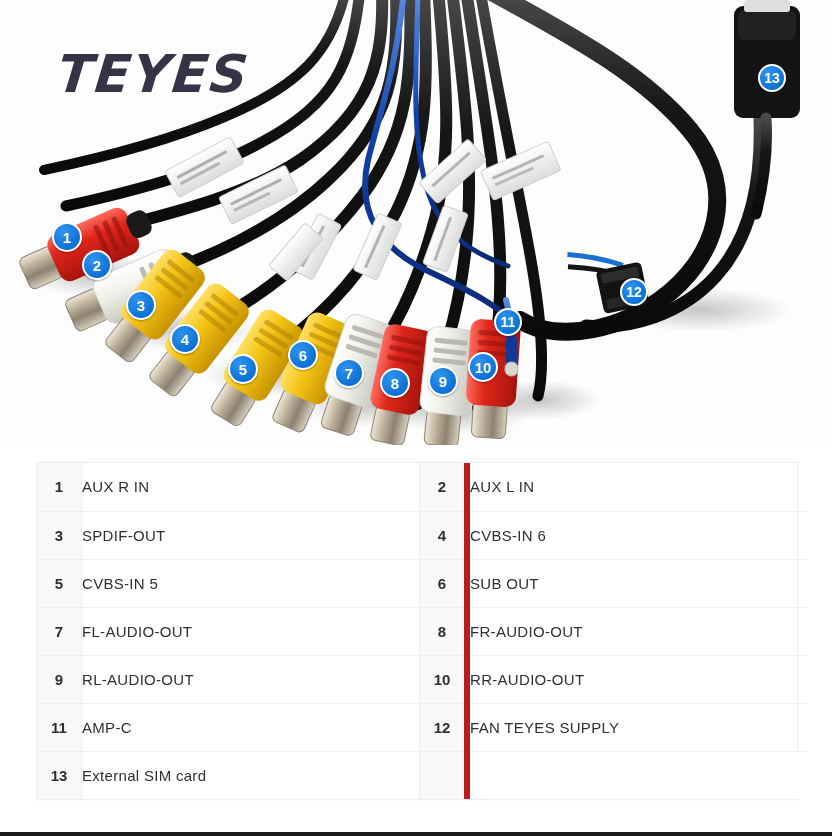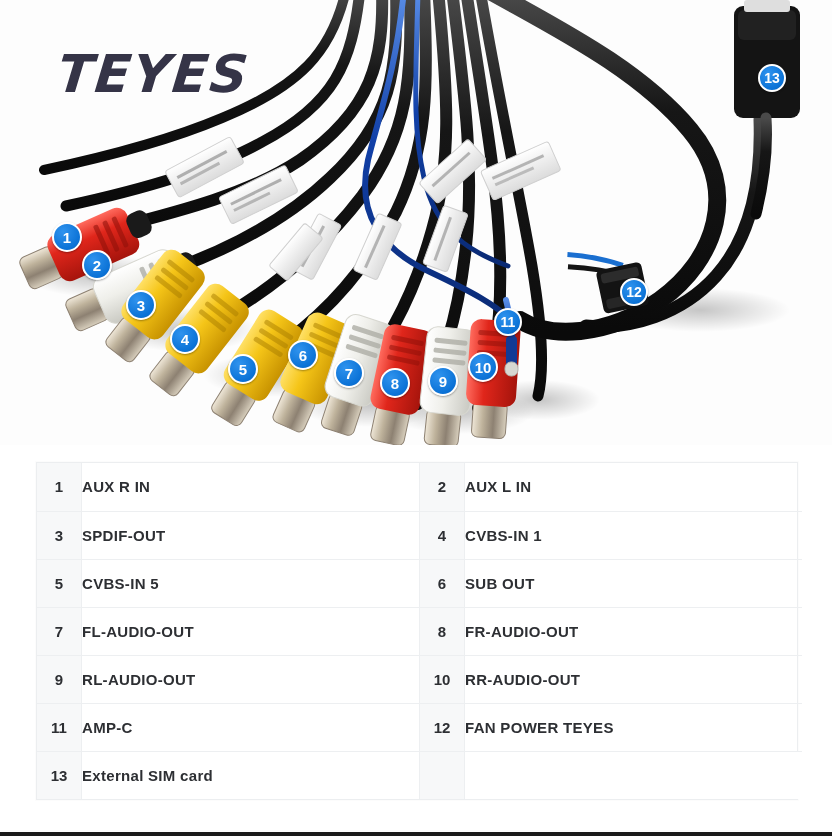--- a/index.html
+++ b/index.html
@@ -91,23 +91,23 @@
     color: #2f8fdd;
     font-weight: bold;
     font-size: 14px;
     text-align: center;
     border-right: 1px solid #edeff1;
   }
   td.lbl {
     width: 337px;
     padding-left: 22px;
     letter-spacing: .3px;
-    font-weight: 700;
-  }
-  td.lbl.right-col { border-left: 1px solid #b91c1c; }
+    font-weight: 400;
+  }
+  td.lbl.right-col { border-left: 6px solid #b91c1c; }
   td.num.right-num { border-left: 1px solid #edeff1; }
   td.empty { background: #ffffff; }
   td.empty.num { background: #f7f8f9; }
 
   .bottom-rule {
     position: absolute;
     left: 0;
     top: 832px;
     width: 832px;
     height: 4px;
@@ -379,21 +379,21 @@
       <tr>
         <td class="num">1</td>
         <td class="lbl">AUX R IN</td>
         <td class="num right-num">2</td>
         <td class="lbl right-col">AUX L IN</td>
       </tr>
       <tr>
         <td class="num">3</td>
         <td class="lbl">SPDIF-OUT</td>
         <td class="num right-num">4</td>
-        <td class="lbl right-col">CVBS-IN 1</td>
+        <td class="lbl right-col">CVBS-IN 6</td>
       </tr>
       <tr>
         <td class="num">5</td>
         <td class="lbl">CVBS-IN 5</td>
         <td class="num right-num">6</td>
         <td class="lbl right-col">SUB OUT</td>
       </tr>
       <tr>
         <td class="num">7</td>
         <td class="lbl">FL-AUDIO-OUT</td>
@@ -403,21 +403,21 @@
       <tr>
         <td class="num">9</td>
         <td class="lbl">RL-AUDIO-OUT</td>
         <td class="num right-num">10</td>
         <td class="lbl right-col">RR-AUDIO-OUT</td>
       </tr>
       <tr>
         <td class="num">11</td>
         <td class="lbl">AMP-C</td>
         <td class="num right-num">12</td>
-        <td class="lbl right-col">FAN POWER TEYES</td>
+        <td class="lbl right-col">FAN TEYES SUPPLY</td>
       </tr>
       <tr>
         <td class="num">13</td>
         <td class="lbl">External SIM card</td>
         <td class="num empty right-num"></td>
         <td class="lbl empty right-col"></td>
       </tr>
     </tbody>
   </table>
 </div>

